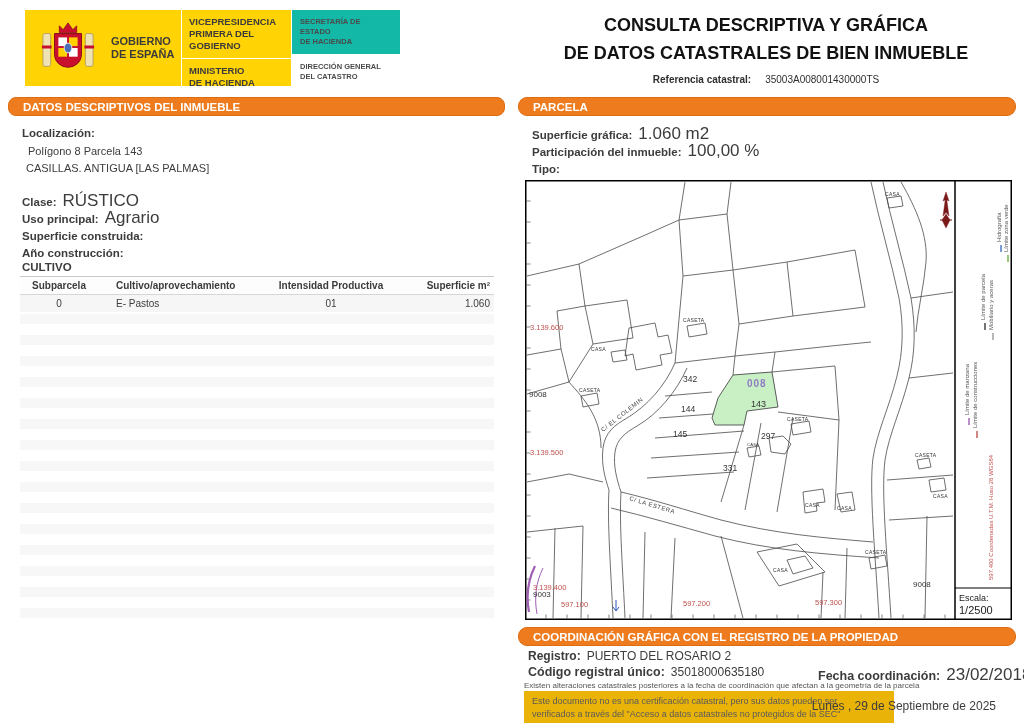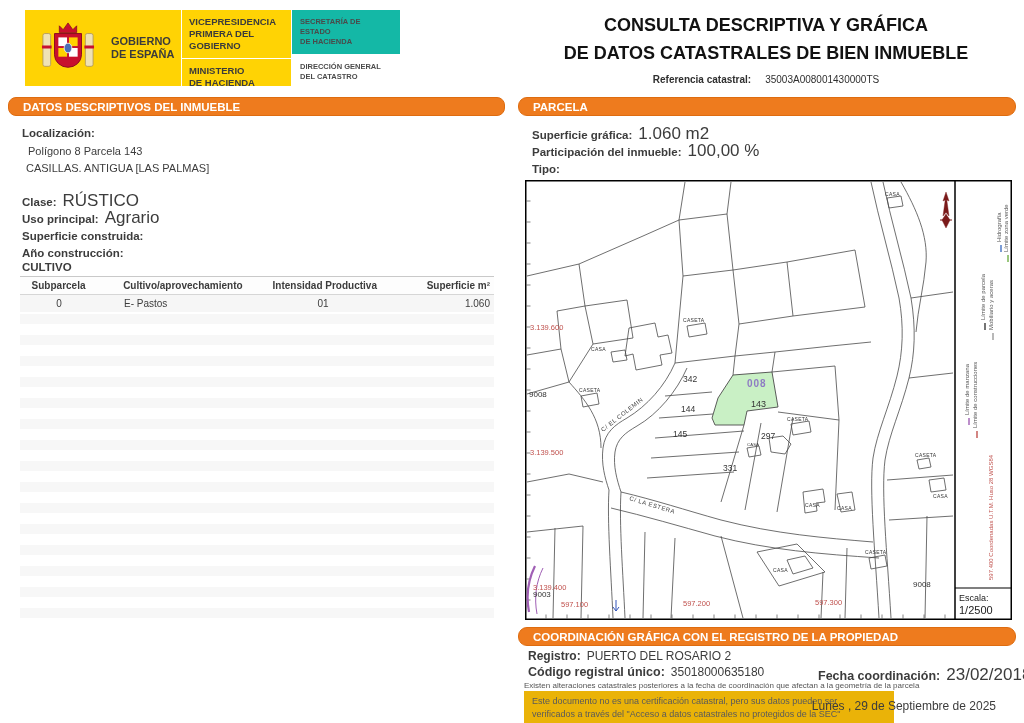--- a/index.html
+++ b/index.html
@@ -23,21 +23,21 @@
   
   .bar{position:absolute;height:19px;background:#EE7B1E;border:1px solid #DE6C10;border-radius:9px;
        color:#fff;font-weight:bold;font-size:11.5px;line-height:18px;padding-left:14px;box-sizing:border-box;}
   
   .fieldrow{position:absolute;font-size:11.5px;color:#3c3c3c;white-space:nowrap;}
   .lbl{font-weight:bold;}
   .val{margin-left:6px;font-size:17px;}
   .plain{font-size:11px;}
   
   .cultivo-table{position:absolute;left:20px;top:276px;width:474px;font-size:10px;color:#3c3c3c;}
-  .tr{display:flex;align-items:flex-start;gap:8px;}
+  .tr{display:flex;align-items:flex-start;}
   .tr.th{font-weight:bold;border-top:1px solid #c9c9c9;border-bottom:1px solid #d6d6d6;background:#fdfdfd;
          padding:3px 0;}
   .tr.rowdata{background:#f6f6f6;padding:3px 0;}
   .td.c1{width:78px;text-align:center;}
   .td.c2{flex:1;text-align:left;padding-left:18px;}
   .td.c3{width:150px;text-align:center;}
   .td.c4{width:84px;text-align:right;padding-right:4px;}
   .stripes{height:306px;margin-top:2px;
            background:repeating-linear-gradient(to bottom,#f7f7f7 0px,#f7f7f7 10px,#ffffff 10px,#ffffff 21px);}
   

